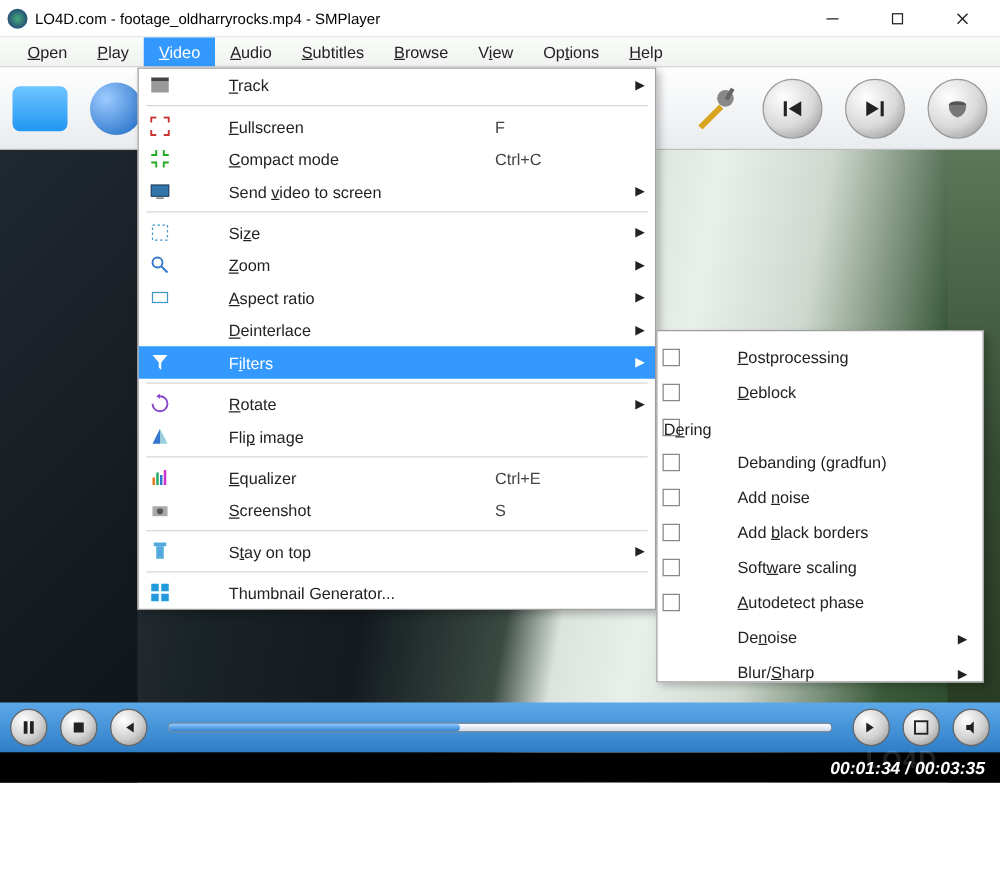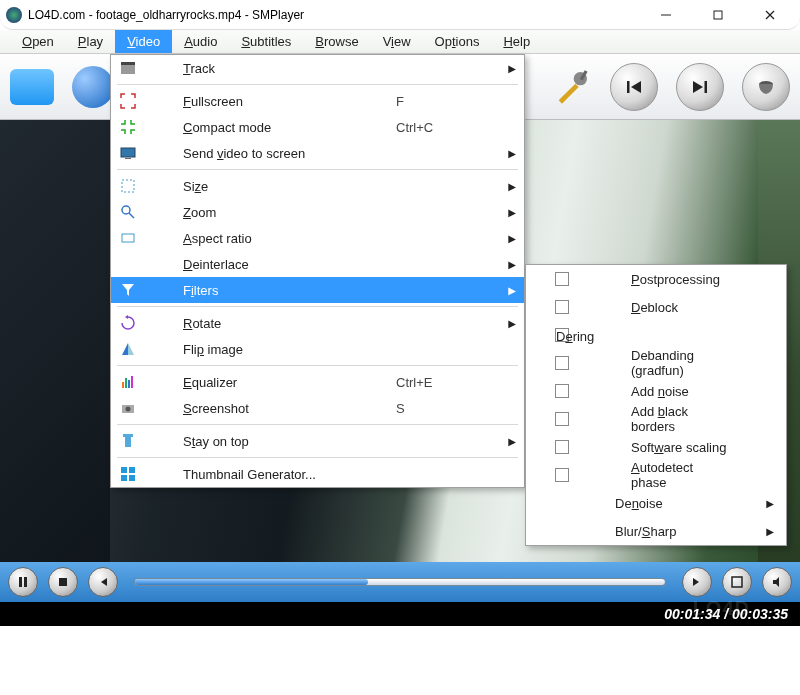--- a/index.html
+++ b/index.html
@@ -1,18 +1,18 @@
 <!DOCTYPE html>
 <html><head>
 <meta charset="utf-8">
 <style>
 * { margin: 0; padding: 0; box-sizing: border-box; font-family: "Segoe UI", Tahoma, sans-serif; }
 body { width: 800px; height: 695px; background: #fff; overflow: hidden; position: relative; }
 
-.titlebar { height: 30px; background: #fff; display: flex; align-items: center; padding: 0 6px; border-bottom: 1px solid #ddd; border-radius: 13px; }
+.titlebar { height: 30px; background: #fff; display: flex; align-items: center; padding: 0 6px; border-bottom: 1px solid #ddd; }
 .titlebar .app-icon { width: 16px; height: 16px; margin-right: 6px; background: radial-gradient(circle, #4a7 0%, #247 80%); border-radius: 50%; }
 .titlebar .title { font-size: 12px; color: #000; flex: 1; }
 .titlebar .win-controls { display: flex; gap: 12px; margin-left: auto; padding-right: 4px;}
 .winbtn { width: 40px; height: 28px; display: flex; align-items: center; justify-content: center; font-size: 13px; color: #333; }
 .winbtn svg { width: 10px; height: 10px; }
 
 .menubar { height: 24px; background: linear-gradient(#fafcfa, #f0f2f0); display: flex; align-items: stretch; padding: 0 10px; border-bottom: 1px solid #ccc; }
 .menuitem { padding: 4px 12px; font-size: 13px; color: #222; display: flex; align-items: center; cursor: default; }
 .menuitem u { text-decoration: underline; }
 .menuitem.active { background: #3399ff; color: #fff; }
@@ -48,22 +48,22 @@
 .dd-row.hl { background: #3399ff; color:#fff; }
 .dd-ico { width: 22px; height: 18px; margin-right: 8px; display:flex; align-items:center; justify-content:center; }
 .dd-ico svg { width:16px; height:16px; }
 .dd-label { flex:1; }
 .dd-short { width: 70px; text-align: left; color:#444; font-size:13px; }
 .dd-row.hl .dd-short { color: #fff; }
 .dd-arrow { width: 14px; text-align:right; font-size: 10px; }
 .dd-sep { height:1px; background:#d8d8d8; margin: 3px 6px; }
 
 .dd-filters { left: 525px; top: 264px; width: 262px; }
-.chk { width:14px; height:14px; border:1px solid #888; background:#fff; margin-right: 26px; margin-left: 4px; }
-.dd-filters .dd-row { height: 28px; padding-left: 25px; }
+.chk { width:14px; height:14px; border:1px solid #888; background:#fff; margin-right: 10px; margin-left: 4px; }
+.dd-filters .dd-row { height: 28px; padding-left: 0; align-items: flex-end; }
 .dd-filters .dd-label { padding-left: 0; }
 .dd-filters .dd-arrow { padding-right: 4px; }
 .nochk { width: 28px; }
 
 u { text-decoration: underline; }
 </style>
 </head>
 <body>
 
 <div class="titlebar">

